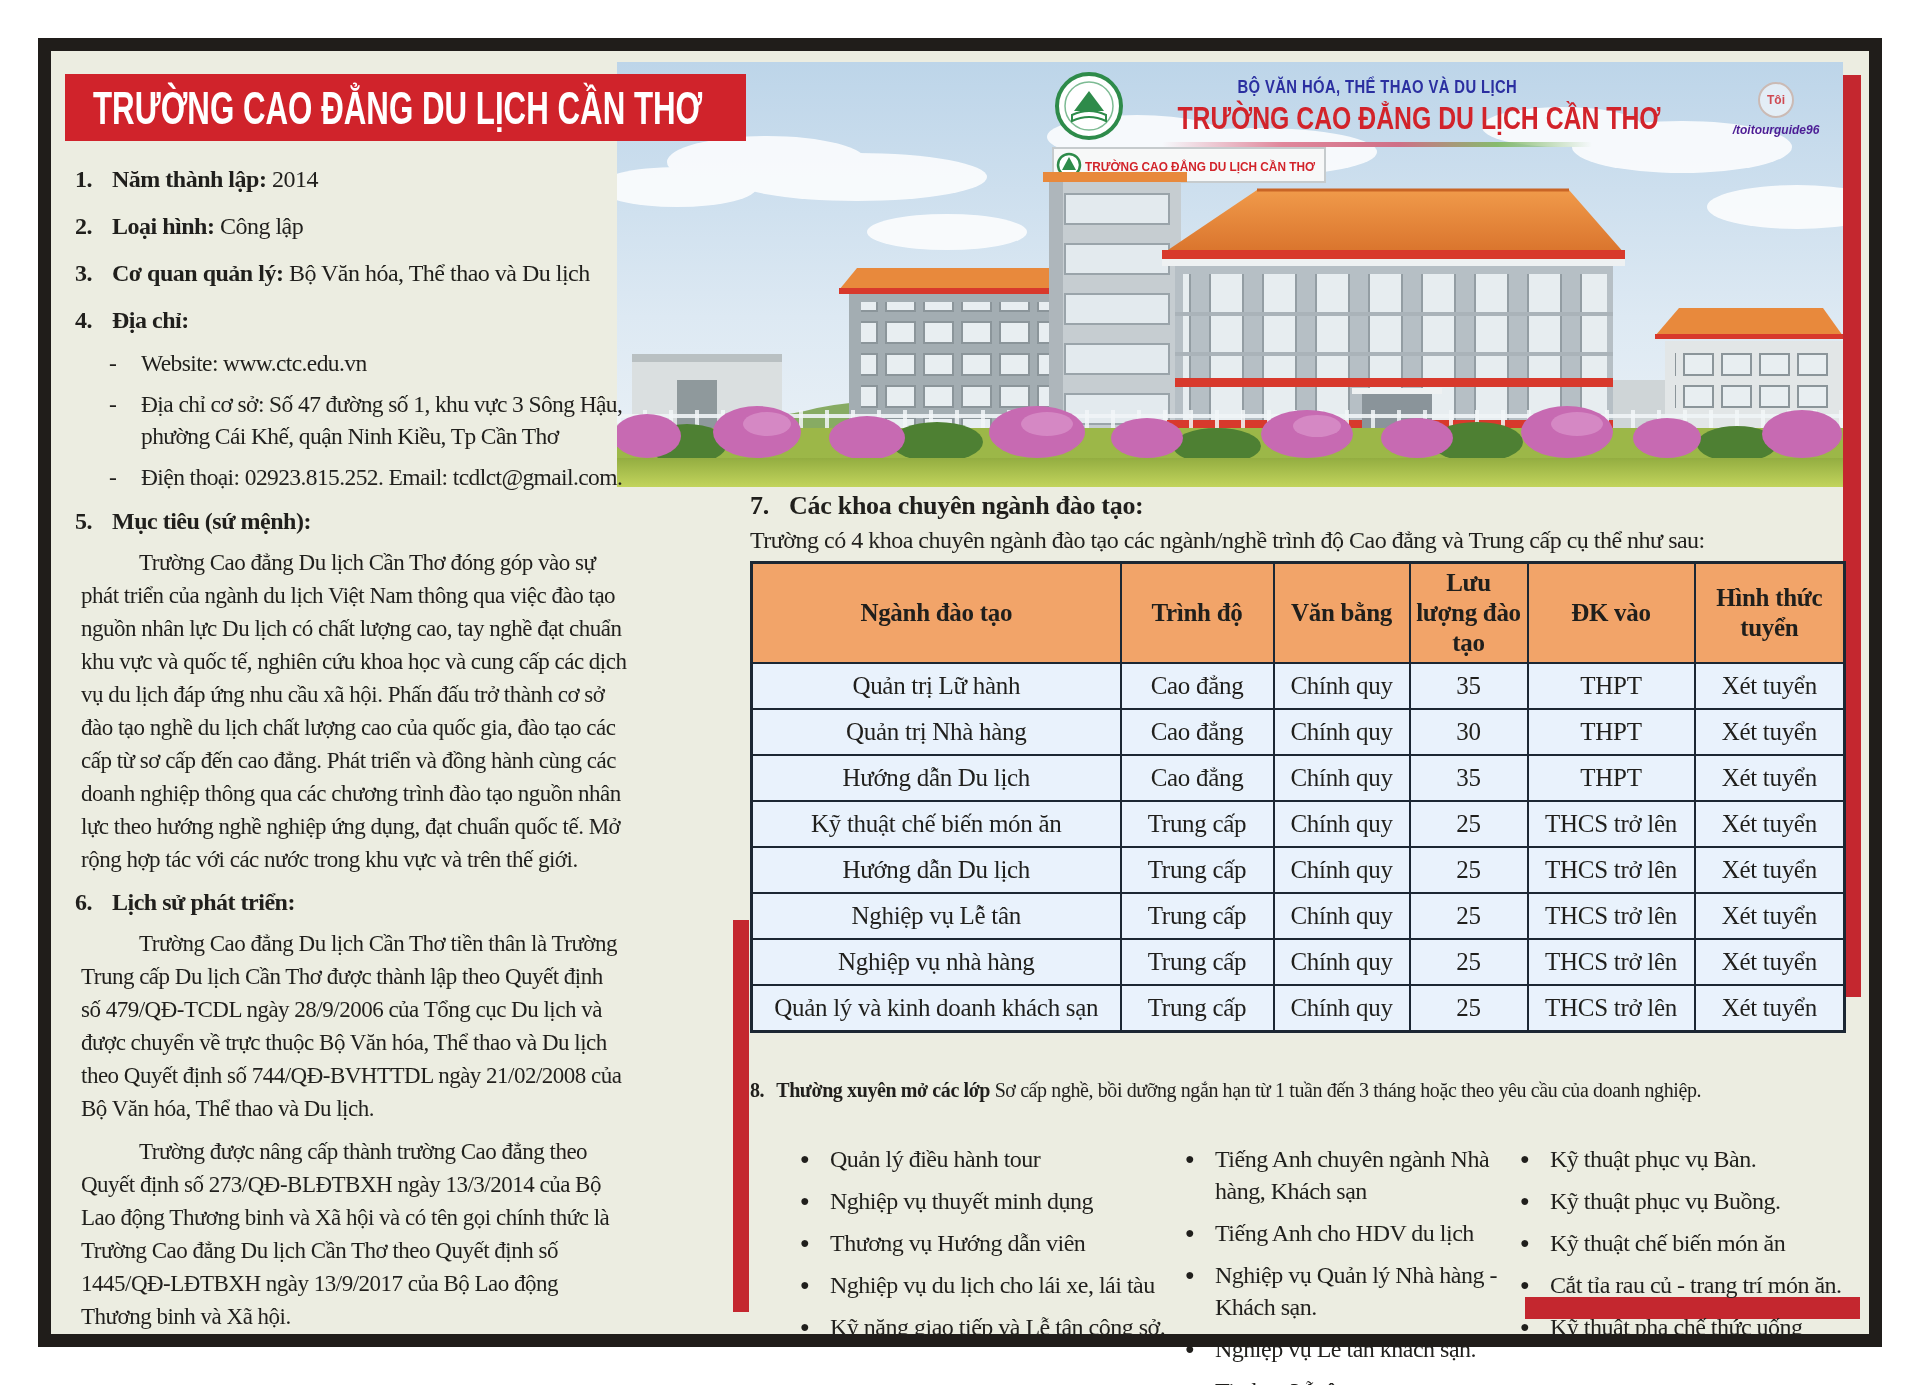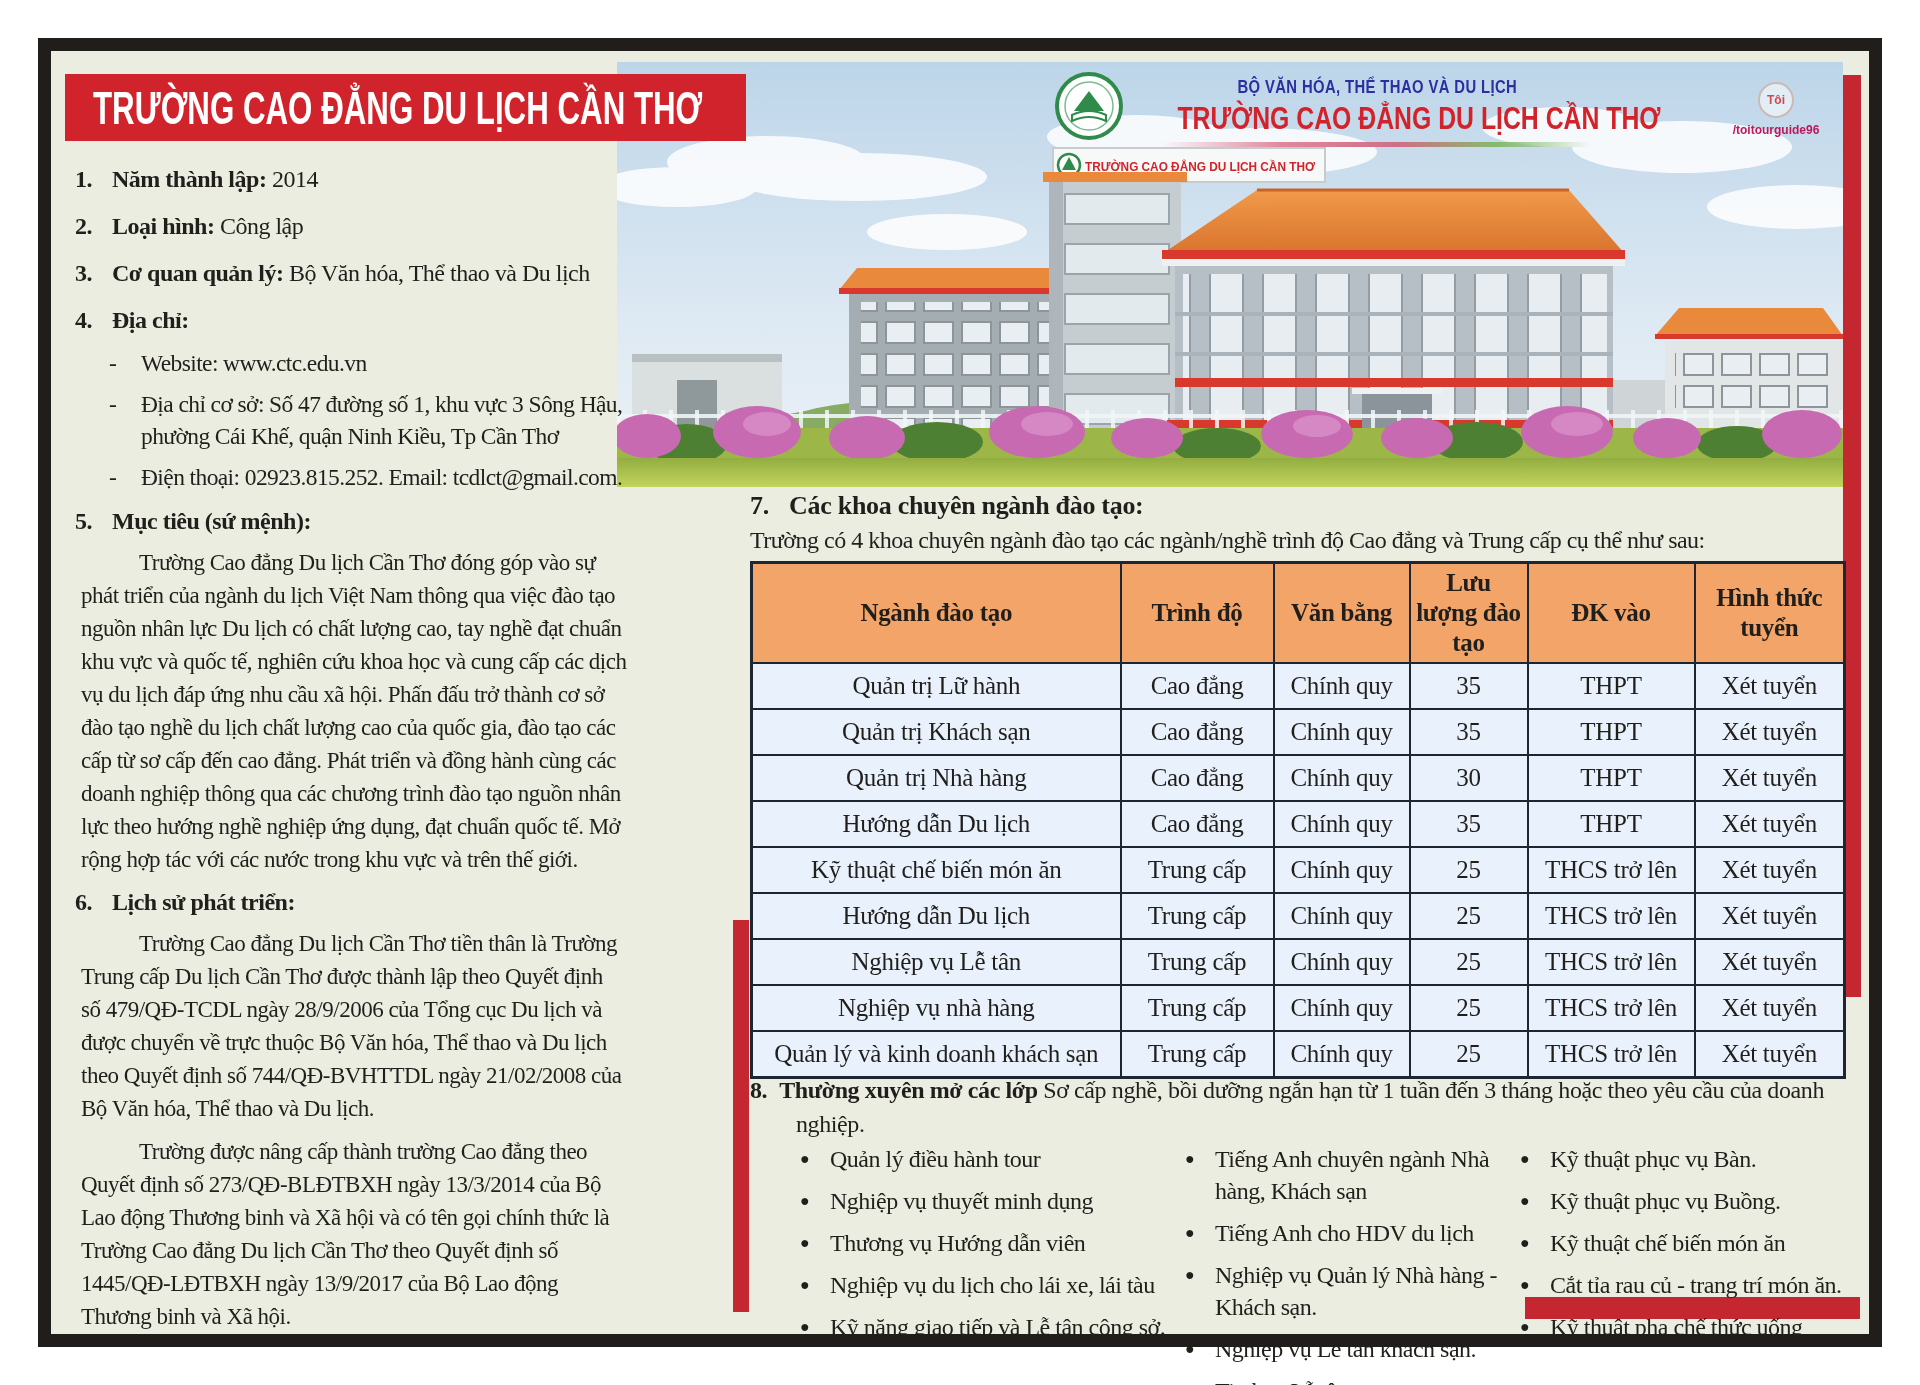--- a/index.html
+++ b/index.html
@@ -19,21 +19,21 @@
   .ph-texts{position:absolute;left:500px;top:14px;width:520px;text-align:center;font-family:"Liberation Sans",sans-serif;}
   .ministry{font-weight:700;font-size:19px;color:#2b2fa0;letter-spacing:.5px;}
   .ministry>span{display:inline-block;transform:scaleX(.78);transform-origin:center;}
   .schoolname{font-weight:800;font-size:31px;color:#d2232a;margin-top:3px;}
   .schoolname>span{display:inline-block;transform:scaleX(.80);transform-origin:center;white-space:nowrap;}
   .ph-underline{height:5px;width:430px;margin:5px auto 0;border-radius:3px;
     background:linear-gradient(90deg,rgba(224,135,155,0),#e0879b 28%,#cf6f87 55%,#86bb6d 78%,rgba(134,187,109,0));}
   .watermark{position:absolute;right:12px;top:20px;width:110px;text-align:center;font-family:"Liberation Sans",sans-serif;}
   .wm-circle{width:32px;height:32px;line-height:32px;border:2px solid #cbbab4;border-radius:50%;
     margin:0 auto;font-weight:700;font-size:12px;color:#cf4a52;background:rgba(255,255,255,.55);}
-  .wm-text{margin-top:5px;font-weight:700;font-size:12px;color:#be185d;}
+  .wm-text{margin-top:5px;font-weight:700;font-size:12px;color:#4c1d95;font-style:italic;}
 
   
   .strip-right{position:absolute;left:1792px;top:24px;width:18px;height:922px;background:#c4272f;}
   .strip-left{position:absolute;left:682px;top:869px;width:16px;height:392px;background:#c4272f;}
   .bar-bottom{position:absolute;left:1474px;top:1246px;width:335px;height:22px;background:#c4272f;}
 
   
   .title-banner{
     position:absolute;left:14px;top:23px;width:681px;height:67px;background:#d0232b;z-index:6;
     display:flex;align-items:center;padding-left:28px;box-sizing:border-box;
@@ -67,21 +67,21 @@
   .dtable th{
     background:#f2a469;border:2.5px solid #1c2733;font-weight:700;font-size:25px;
     padding:4px 4px;text-align:center;vertical-align:middle;height:62px;letter-spacing:-.3px;line-height:30px;
   }
   .dtable td{
     border:2.5px solid #1c2733;font-size:25px;text-align:center;vertical-align:middle;
     height:44px;padding:0 4px;letter-spacing:-.3px;
   }
 
   
-  .sec8{position:absolute;left:699px;top:1022px;width:1104px;font-size:24px;line-height:34px;
+  .sec8{position:absolute;left:699px;top:1022px;width:1104px;font-size:20px;line-height:34px;
     letter-spacing:-.4px;padding-left:46px;text-indent:-46px;box-sizing:border-box;}
   .sec8 .num,.sec8 .b{font-weight:700;}
   .sec8 .num{margin-right:12px;}
 
   .courses{position:absolute;left:749px;top:1092px;width:1060px;display:flex;}
   .course-col{box-sizing:border-box;}
   .course-col.c1{width:385px;}
   .course-col.c2{width:335px;}
   .course-col.c3{width:340px;}
   .course{display:flex;font-size:24px;line-height:32px;margin-bottom:10px;letter-spacing:-.5px;}
@@ -339,28 +339,20 @@
 
           <tr>
             <td>Quản trị Lữ hành</td>
             <td>Cao đẳng</td>
             <td>Chính quy</td>
             <td>35</td>
             <td>THPT</td>
             <td>Xét tuyển</td>
           </tr>
 
-          <tr>
-            <td>Quản trị Khách sạn</td>
-            <td>Cao đẳng</td>
-            <td>Chính quy</td>
-            <td>35</td>
-            <td>THPT</td>
-            <td>Xét tuyển</td>
-          </tr>
 
           <tr>
             <td>Quản trị Nhà hàng</td>
             <td>Cao đẳng</td>
             <td>Chính quy</td>
             <td>30</td>
             <td>THPT</td>
             <td>Xét tuyển</td>
           </tr>
 

